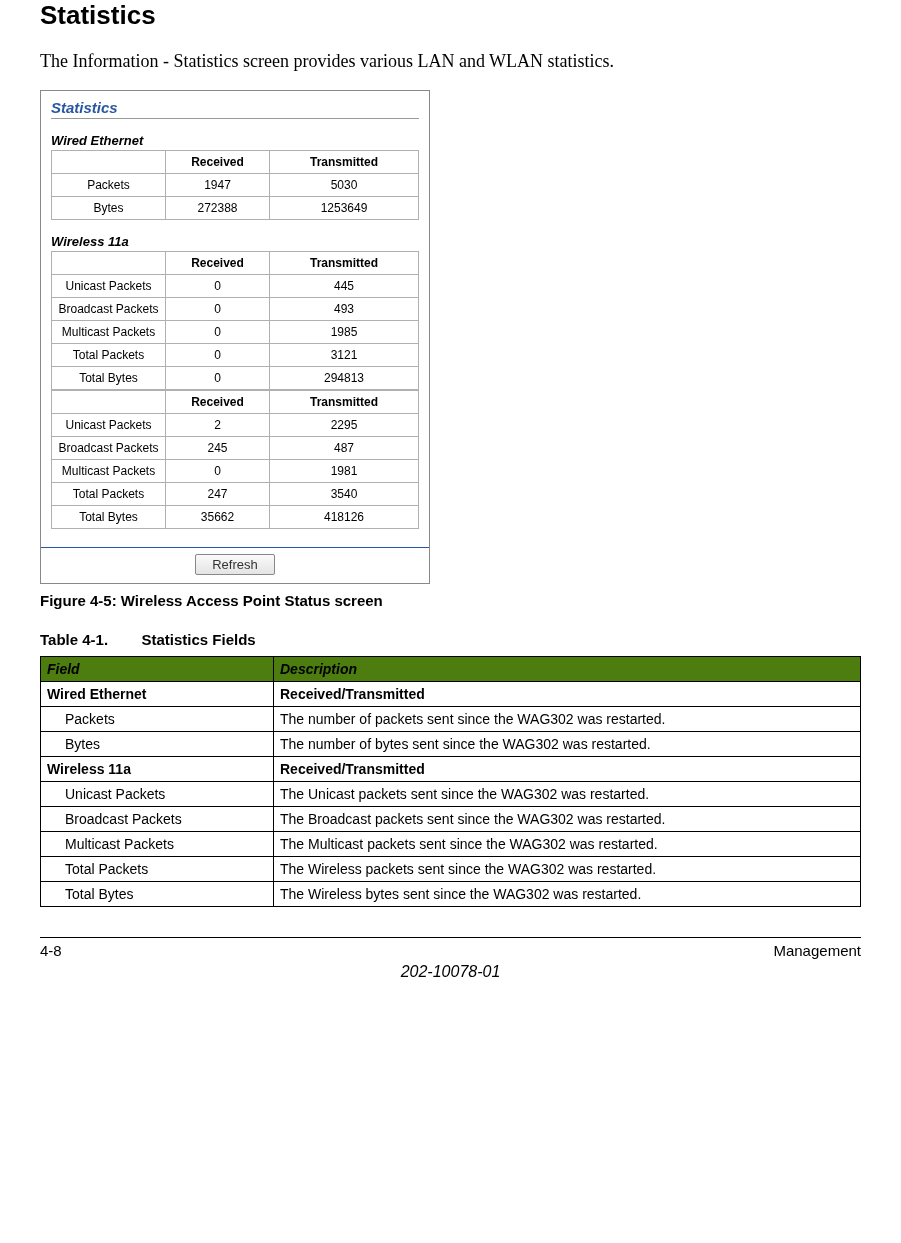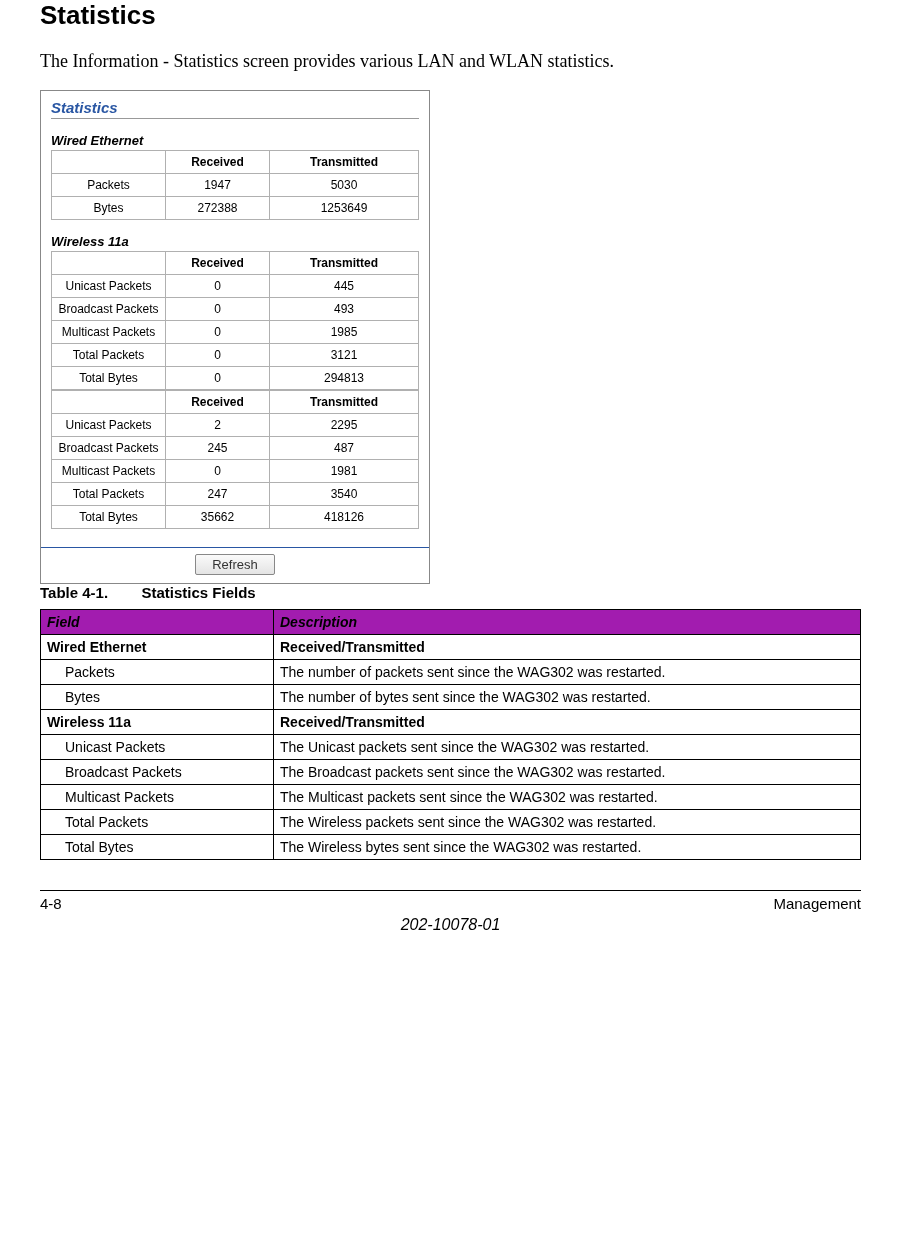--- a/index.html
+++ b/index.html
@@ -112,21 +112,21 @@
     border-collapse: collapse;
     font-size: 14px;
   }
   table.fields th, table.fields td {
     border: 1px solid #000;
     padding: 4px 6px;
     text-align: left;
     vertical-align: top;
   }
   table.fields th {
-    background: #a21caf;
+    background: #4d7c0f;
     font-weight: bold;
     font-style: italic;
     margin-top: 40px;
   }
   table.fields td.bold {
     font-weight: bold;
   }
   .indent {
     padding-left: 24px !important;
   }
@@ -250,20 +250,21 @@
               <td>418126</td>
             </tr>
       </tbody>
         </table>
     </div>
     <div class="ss-bottom">
       <span class="refresh-btn">Refresh</span>
     </div>
   </div>
 
+  <div class="caption">Figure 4-5:  Wireless Access Point Status screen</div>
 
   <div class="table-caption">
     <span>Table 4-1.</span>&nbsp;&nbsp;&nbsp;&nbsp;&nbsp;&nbsp;&nbsp;&nbsp;<span>Statistics Fields</span>
   </div>
 
   <table class="fields">
     <tbody>
         <tr>
       <th style="width:220px">Field</th>
       <th>Description</th>

